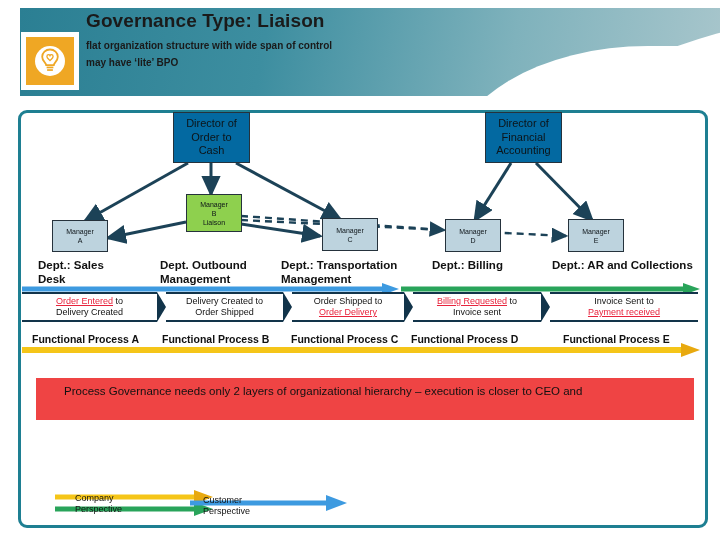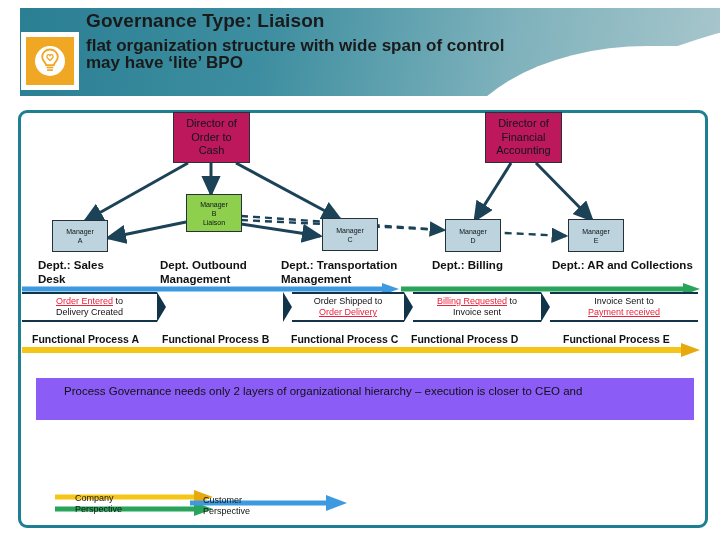--- a/index.html
+++ b/index.html
@@ -31,36 +31,36 @@
     box-shadow:0 0 0 1px #ffffff;
   }
   .logo-inner{
     width:48px;height:48px;background:#efa724;display:flex;align-items:center;justify-content:center;
   }
   .hdr-text{position:absolute;left:86px;top:10px;width:470px;z-index:5;}
   .hdr-title{
     font-size:19px;font-weight:bold;color:#1a1a1a;line-height:22px;letter-spacing:.1px;
   }
   .hdr-sub{
-    font-size:17px;font-weight:bold;color:#1a1a1a;line-height:17px;margin-top:5px;
+    font-size:10px;font-weight:bold;color:#1a1a1a;line-height:17px;margin-top:5px;
   }
 
   
   .frame{
     position:absolute;left:18px;top:110px;width:684px;height:412px;
     border:3px solid #1e7f92;border-radius:9px;background:#ffffff;
   }
 
   
   .obox{
     position:absolute;border:1px solid #25323c;background:#bdd3de;
     display:flex;flex-direction:column;align-items:center;justify-content:center;
     text-align:center;color:#0d1418;box-sizing:border-box;
   }
-  .obox.dir{ font-size:11px;line-height:13.5px;background:#be185d;}
+  .obox.dir{ font-size:11px;line-height:13.5px;background:#0369a1;}
   .obox.mgr{ font-size:7px;line-height:9px;}
   .obox.green{background:#8ed04e;}
 
   
   #arrows{position:absolute;left:0;top:0;width:720px;height:540px;pointer-events:none;}
 
   
   .dept{
     position:absolute;font-size:11.5px;font-weight:bold;color:#111;line-height:14px;
   }
@@ -78,21 +78,21 @@
     position:absolute;width:0;height:0;
     border-top:15px solid transparent;border-bottom:15px solid transparent;
     border-left:9px solid #12344a;
   }
   .fp{
     position:absolute;font-size:10.5px;font-weight:bold;color:#111;white-space:nowrap;
   }
 
   
   .callout{
-    position:absolute;left:36px;top:378px;width:658px;height:42px;background:#8b5cf6;
+    position:absolute;left:36px;top:378px;width:658px;height:42px;background:#ef4444;
     font-size:11.5px;line-height:19px;color:#111;padding:4px 0 0 28px;box-sizing:border-box;
   }
 
   
   .leg-label{position:absolute;font-size:9px;line-height:11px;color:#111;}
 </style>
 </head>
 <body>
 
 <div id="root">
@@ -223,20 +223,26 @@
   </svg>
 
   <div class="chev" style="left:22px;top:292px;width:135px;">
     <div>
       <span class="red">Order Entered</span><span> to</span><br>
       <span>Delivery Created</span>
     </div>
   </div>
   <div class="chev-sep" style="left:157px;top:292px;"></div>
 
+  <div class="chev" style="left:166px;top:292px;width:117px;">
+    <div>
+      <span>Delivery Created</span><span> to</span><br>
+      <span>Order Shipped</span>
+    </div>
+  </div>
   <div class="chev-sep" style="left:283px;top:292px;"></div>
 
   <div class="chev" style="left:292px;top:292px;width:112px;">
     <div>
       <span>Order Shipped</span><span> to</span><br>
       <span class="red">Order Delivery</span>
     </div>
   </div>
   <div class="chev-sep" style="left:404px;top:292px;"></div>
 

